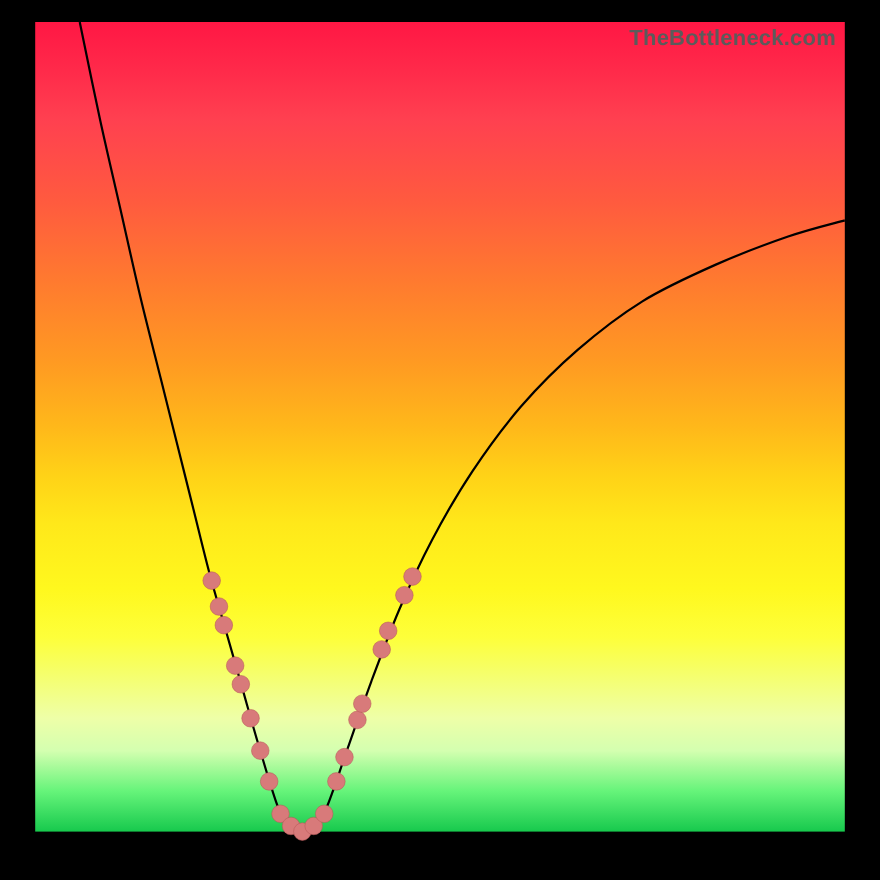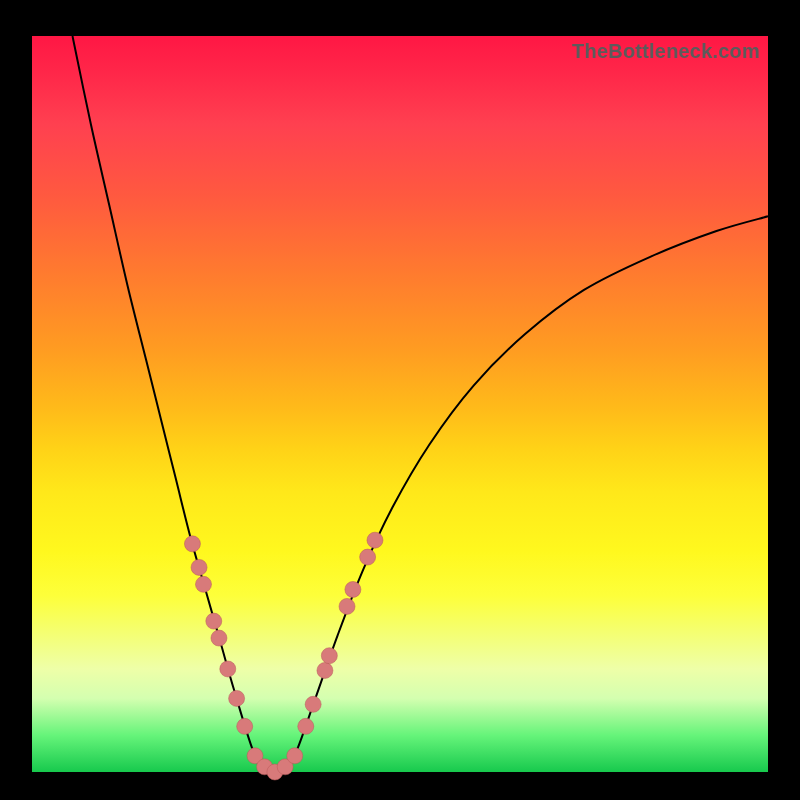--- a/index.html
+++ b/index.html
@@ -6,21 +6,21 @@
   html, body { width: 800px; height: 800px; overflow: hidden; }
   .frame {
     width: 800px;
     height: 800px;
     background: #000;
     position: relative;
   }
   .plot {
     position: absolute;
     left: 32px;
-    top: 36px;
+    top: 20px;
     width: 736px;
     height: 736px;
     background: linear-gradient(to bottom,
       #ff1744 0%,
       #ff2a4a 6%,
       #ff4050 12%,
       #ff5a3f 22%,
       #ff7a2f 32%,
       #ff9a22 42%,
       #ffb81a 50%,

